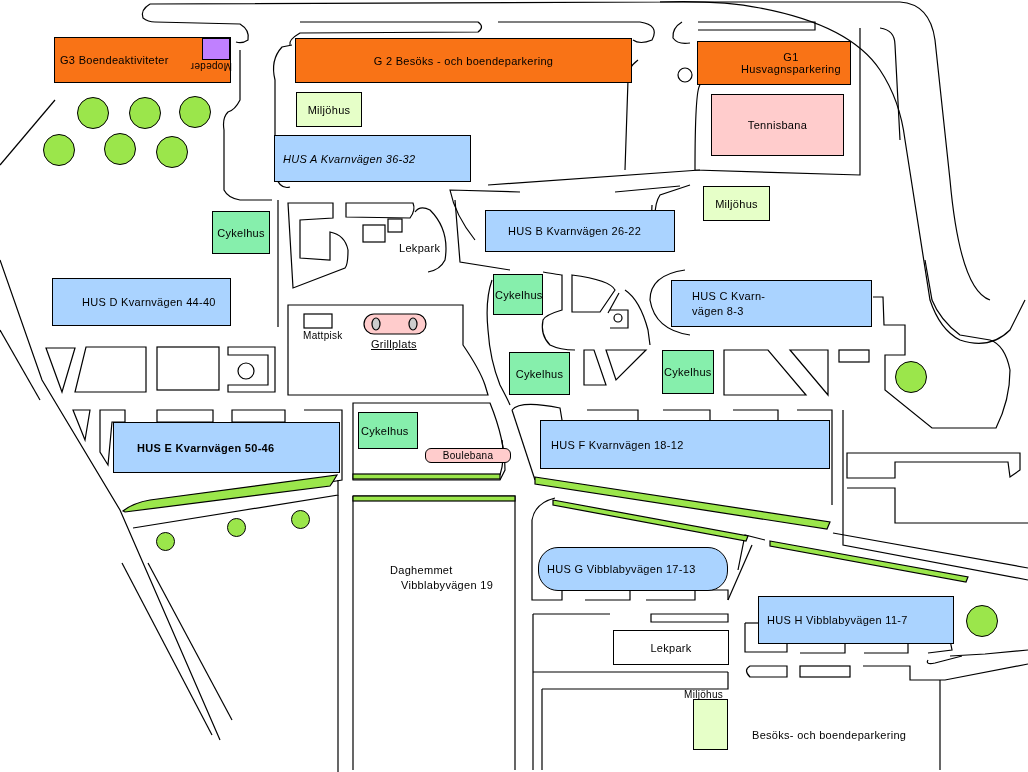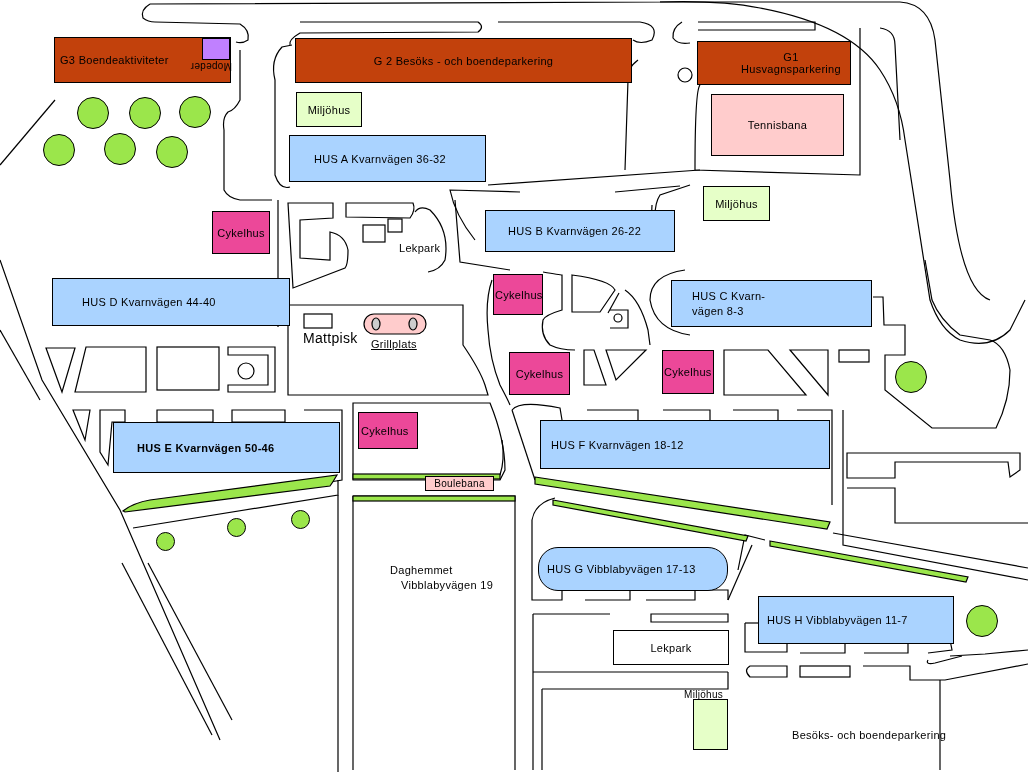--- a/index.html
+++ b/index.html
@@ -2,22 +2,22 @@
 <html><head>
   <meta charset="utf-8">
   <style>
     html, body { margin: 0; padding: 0; background: #ffffff; }
     body { width: 1028px; height: 772px; position: relative; overflow: hidden;
            font-family: "Liberation Sans", "DejaVu Sans", sans-serif; font-size: 11px; color: #000; }
     #map { position: absolute; left: 0; top: 0; width: 1028px; height: 772px; }
     .bld { position: absolute; border: 1px solid #000; box-sizing: border-box;
            display: flex; align-items: center; font-size: 11px; letter-spacing: 0.3px; }
     .house { background: #aad3ff; }
-    .parking { background: #c2410c; }
-    .cyc { background: #ec4899; }
+    .parking { background: #f97316; }
+    .cyc { background: #86efac; }
     .milj { background: #e6ffc8; }
     .pink { background: #ffcccc; }
     .mope { background: #c080ff; border: 1.5px solid #000; }
     .lbl { position: absolute; font-size: 11px; letter-spacing: 0.3px; white-space: nowrap; }
     .tree { position: absolute; background: #9be64b; border: 1px solid #000; border-radius: 50%; box-sizing: border-box; }
     .center { justify-content: center; text-align: center; }
   </style>
 </head>
 <body>
 
@@ -161,46 +161,46 @@
   <span>G3  Boendeaktiviteter</span>
 </div>
 <div class="bld mope" style="left:202px;top:38px;width:28px;height:22px;"></div>
 <div class="lbl" style="left:188px;top:48px;font-size:10px;transform:rotate(180deg);transform-origin:left top;left:232px;top:72px;">Mopeder</div>
 <div class="bld parking center" style="left:295px;top:38px;width:337px;height:45px;">
   <span>G 2  Besöks - och boendeparkering</span>
 </div>
 <div class="bld parking center" style="left:697px;top:41px;width:154px;height:44px;padding-left:34px;">
   <span>G1  Husvagnsparkering</span>
 </div>
-<div class="lbl" style="left:792px;top:729px;">Besöks- och boendeparkering</div>
+<div class="lbl" style="left:752px;top:729px;">Besöks- och boendeparkering</div>
 
 <div class="bld pink center" style="left:711px;top:94px;width:133px;height:62px;">
   <span>Tennisbana</span>
 </div>
 
 <div class="bld milj center" style="left:296px;top:92px;width:66px;height:35px;">
   <span>Miljöhus</span>
 </div>
 <div class="bld milj center" style="left:703px;top:186px;width:67px;height:35px;">
   <span>Miljöhus</span>
 </div>
 <div class="bld milj" style="left:693px;top:699px;width:35px;height:51px;"></div>
 <div class="lbl" style="left:684px;top:689px;font-size:10px;">Miljöhus</div>
 
-<div class="bld house" style="left:289px;top:135px;width:197px;height:47px;padding-left:24px;">
+<div class="bld house" style="left:274px;top:135px;width:197px;height:47px;padding-left:8px;font-style:italic;">
   <span>HUS  A Kvarnvägen 36-32</span>
 </div>
 <div class="bld house" style="left:485px;top:210px;width:190px;height:42px;padding-left:22px;">
   <span>HUS B Kvarnvägen 26-22</span>
 </div>
 <div class="bld house" style="left:671px;top:280px;width:201px;height:47px;padding-left:20px;flex-direction:column;align-items:flex-start;justify-content:center;line-height:15px;">
   <span>HUS C Kvarn-</span>
   <span>vägen 8-3</span>
 </div>
-<div class="bld house" style="left:52px;top:278px;width:238px;height:48px;padding-left:29px;">
+<div class="bld house" style="left:52px;top:278px;width:179px;height:48px;padding-left:29px;">
   <span>HUS D Kvarnvägen 44-40</span>
 </div>
 <div class="bld house" style="left:113px;top:422px;width:227px;height:51px;padding-left:23px;font-weight:bold;">
   <span>HUS E Kvarnvägen 50-46</span>
 </div>
 <div class="bld house" style="left:540px;top:420px;width:290px;height:49px;padding-left:10px;">
   <span>HUS F Kvarnvägen 18-12</span>
 </div>
 <div class="bld house" style="left:538px;top:547px;width:190px;height:44px;padding-left:8px;border-radius:20px;">
   <span>HUS G Vibblabyvägen 17-13</span>
@@ -222,19 +222,19 @@
   <span>Cykelhus</span>
 </div>
 <div class="bld cyc" style="left:358px;top:412px;width:60px;height:37px;padding-left:2px;">
   <span>Cykelhus</span>
 </div>
 
 <div class="lbl" style="left:399px;top:242px;">Lekpark</div>
 <div class="bld center" style="left:613px;top:630px;width:116px;height:35px;background:#fff;">
   <span>Lekpark</span>
 </div>
-<div class="lbl" style="left:303px;top:330px;font-size:14px;">Mattpisk</div>
+<div class="lbl" style="left:303px;top:330px;font-size:10px;">Mattpisk</div>
 <div class="lbl" style="left:371px;top:338px;text-decoration:underline;">Grillplats</div>
-<div class="bld pink center" style="left:425px;top:476px;width:69px;height:15px;font-size:10px;">
+<div class="bld pink center" style="left:425px;top:448px;width:86px;height:15px;font-size:10px;border-radius:6px;">
   <span>Boulebana</span>
 </div>
 <div class="lbl" style="left:390px;top:564px;">Daghemmet</div>
 <div class="lbl" style="left:401px;top:579px;">Vibblabyvägen 19</div>
 
 </body></html>

